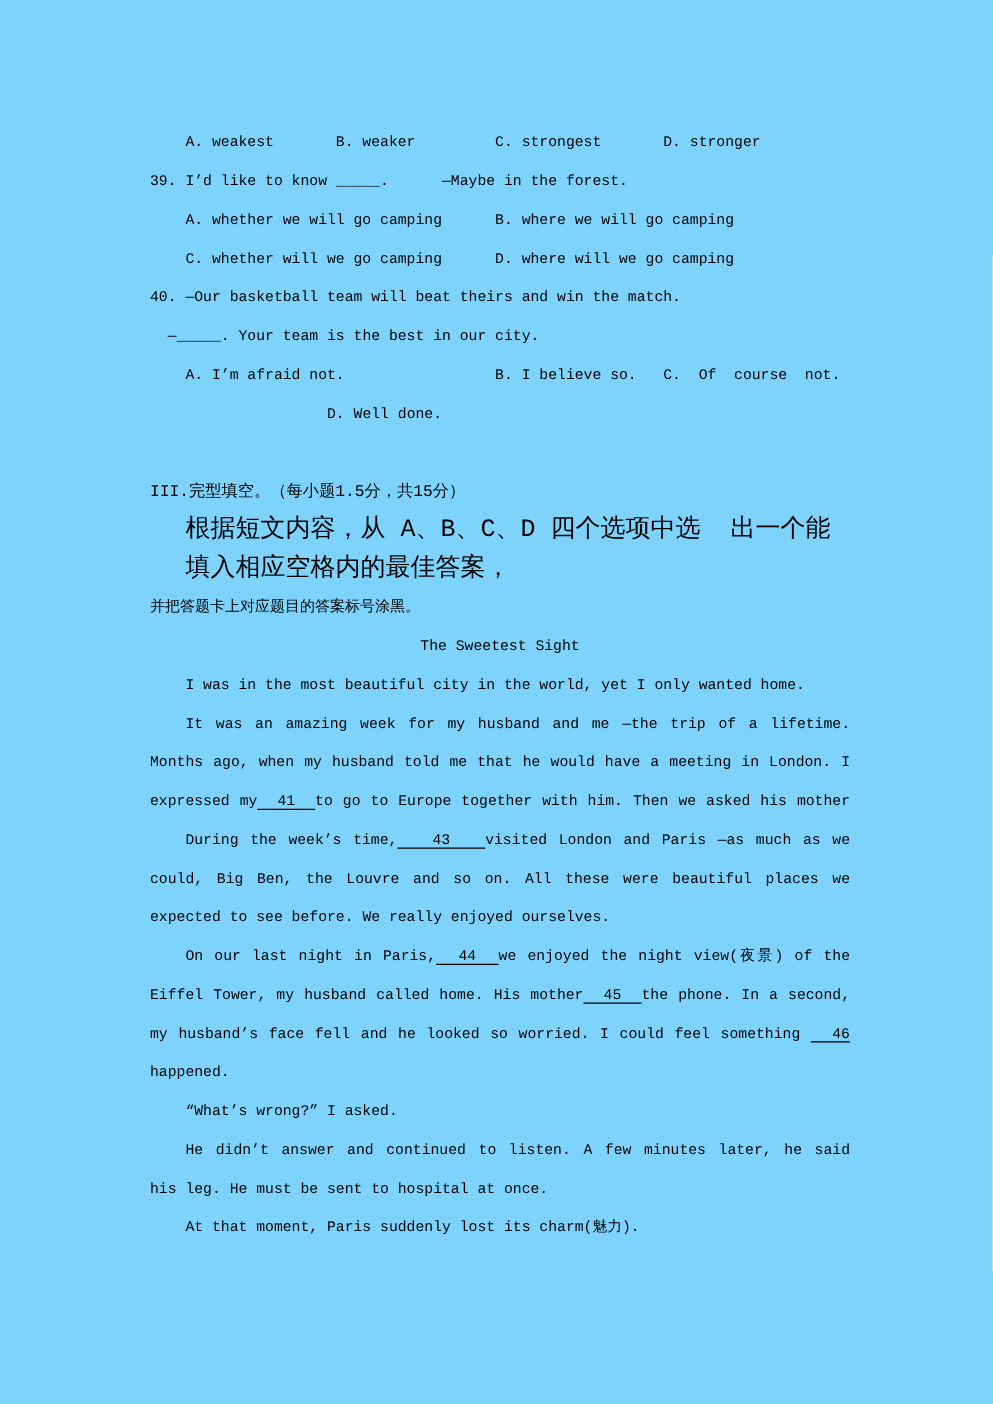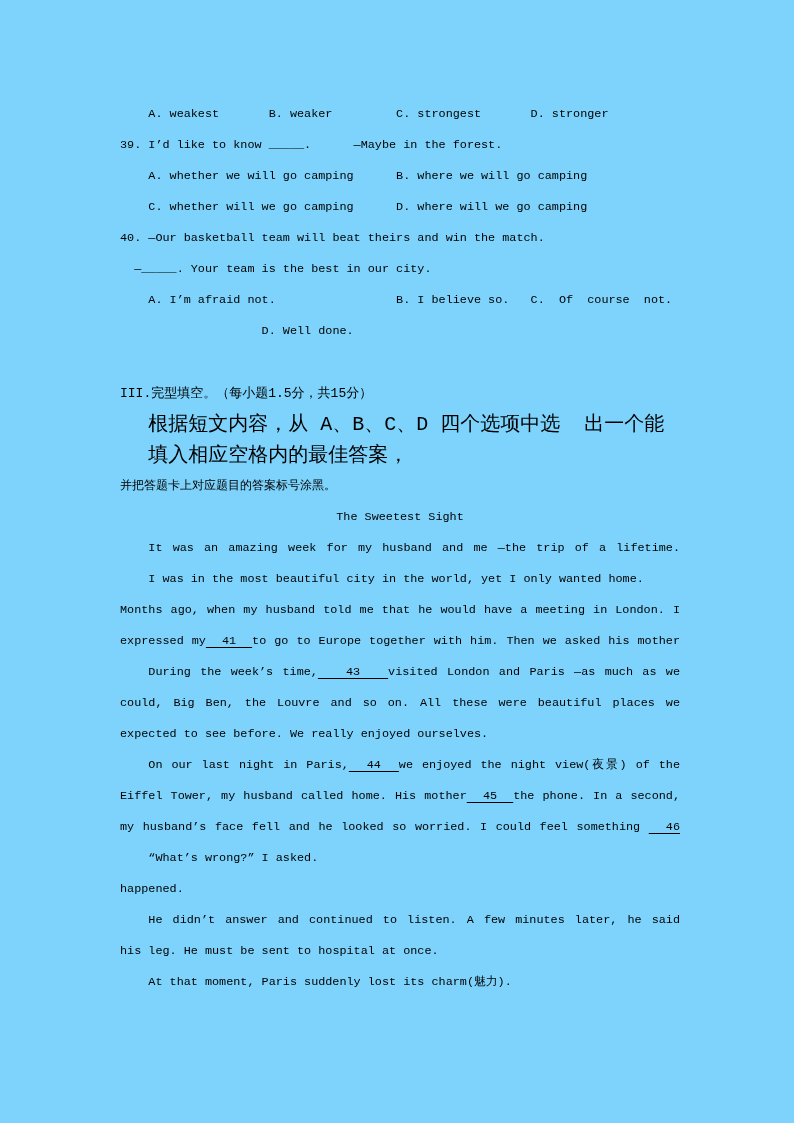--- a/index.html
+++ b/index.html
@@ -29,29 +29,29 @@
       <div class="line" style="padding-left: 28.32px;"><span>C. whether will we go camping      D. where will we go camping</span></div>
       <div class="line"><span>40. —Our basketball team will beat theirs and win the match.</span></div>
       <div class="line" style="padding-left: 14.16px;"><span>—_____. Your team is the best in our city.</span></div>
       <div class="line" style="padding-left: 28.32px;"><span>A. I’m afraid not.                 B. I believe so.   C.  Of  course  not.</span></div>
       <div class="line" style="padding-left: 141.6px;"><span>D. Well done.</span></div>
       <div class="line">&nbsp;</div>
       <div class="line" style="font-size: 13px;"><span>III.完型填空。（每小题1.5分，共15分）</span></div>
       <div class="line" style="padding-left: 28.32px; font-size: 20px;"><span>根据短文内容，从 A、B、C、D 四个选项中选  出一个能填入相应空格内的最佳答案，</span></div>
       <div class="line" style="font-size: 12px;"><span>并把答题卡上对应题目的答案标号涂黑。</span></div>
       <div class="line center"><span>The Sweetest Sight</span></div>
+      <div class="line" style="padding-left: 28.32px;"><span>I was in the most beautiful city in the world, yet I only wanted home.</span></div>
       <div class="line just" style="padding-left: 28.32px;"><span>It was an amazing week for my husband and me —the trip of a lifetime.</span></div>
-      <div class="line" style="padding-left: 28.32px;"><span>I was in the most beautiful city in the world, yet I only wanted home.</span></div>
       <div class="line just"><span>Months ago, when my husband told me that he would have a meeting in London. I</span></div>
       <div class="line just"><span>expressed my</span><span class="u">&nbsp;&nbsp;41&nbsp;&nbsp;</span><span>to go to Europe together with him. Then we asked his mother</span></div>
       <div class="line just" style="padding-left: 28.32px;"><span>During the week’s time,</span><span class="u">&nbsp;&nbsp;&nbsp;43&nbsp;&nbsp;&nbsp;</span><span>visited London and Paris —as much as we</span></div>
       <div class="line just"><span>could, Big Ben, the Louvre and so on. All these were beautiful places we</span></div>
       <div class="line"><span>expected to see before. We really enjoyed ourselves.</span></div>
       <div class="line just" style="padding-left: 28.32px;"><span>On our last night in Paris,</span><span class="u">&nbsp;&nbsp;44&nbsp;&nbsp;</span><span>we enjoyed the night view(夜景) of the</span></div>
       <div class="line just"><span>Eiffel Tower, my husband called home. His mother</span><span class="u">&nbsp;&nbsp;45&nbsp;&nbsp;</span><span>the phone. In a second,</span></div>
       <div class="line just"><span>my husband’s face fell and he looked so worried. I could feel something </span><span class="u">&nbsp;&nbsp;46</span></div>
+      <div class="line"><span>happened.</span></div>
       <div class="line" style="padding-left: 28.32px;"><span>“What’s wrong?” I asked.</span></div>
-      <div class="line"><span>happened.</span></div>
       <div class="line just" style="padding-left: 28.32px;"><span>He didn’t answer and continued to listen. A few minutes later, he said</span></div>
       <div class="line"><span>his leg. He must be sent to hospital at once.</span></div>
       <div class="line" style="padding-left: 28.32px;"><span>At that moment, Paris suddenly lost its charm(魅力).</span></div>
     </div>
 </div>
 
 </body></html>

